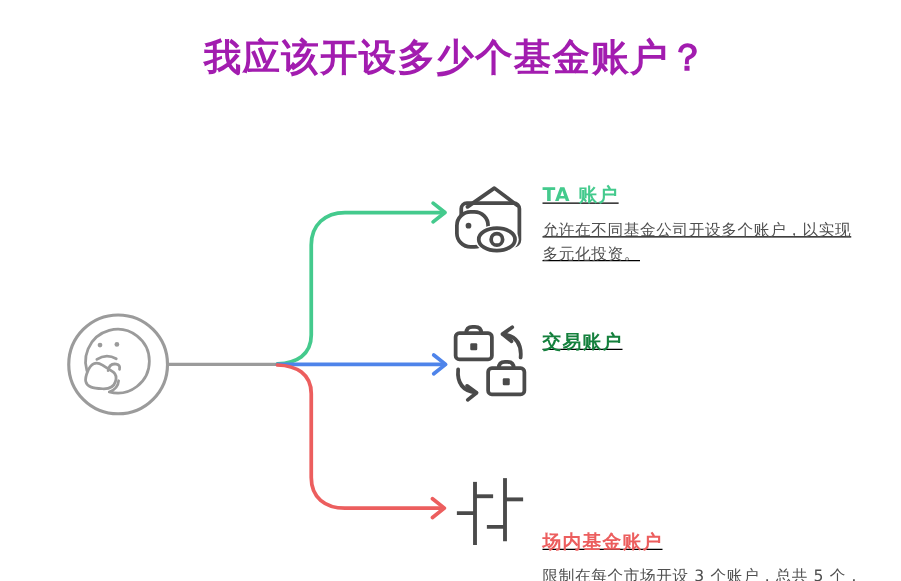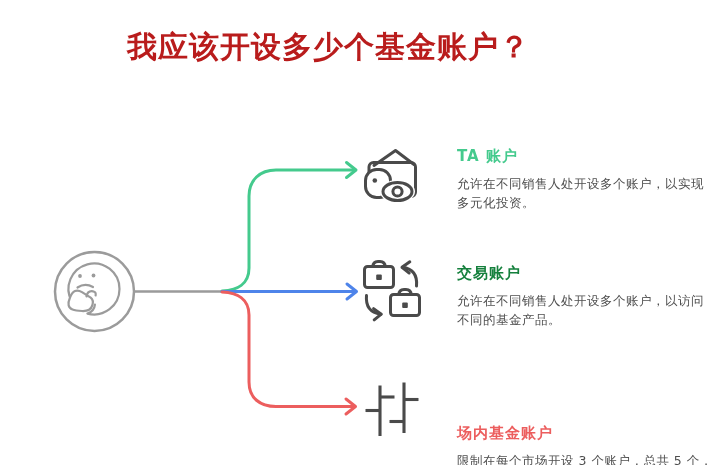--- a/index.html
+++ b/index.html
@@ -15,21 +15,21 @@
     position: absolute;
     left: 127px;
     top: 30px;
     font-size: 30px;
     font-weight: 700;
     letter-spacing: 1px;
     white-space: nowrap;
     line-height: 34px;
   }
   .svg-layer { position: absolute; left: 0; top: 0; }
-  .branch-text { position: absolute; left: 457px; width: 256px; }
+  .branch-text { position: absolute; left: 434px; width: 256px; text-decoration: underline; }
   .branch-text.b1 { top: 146px; }
   .branch-text.b2 { top: 263px; }
   .branch-text.b3 { top: 383px; margin-top: 40px; }
   .branch-heading {
     font-size: 15px;
     font-weight: 700;
     letter-spacing: 1px;
     line-height: 20px;
   }
   .branch-desc {
@@ -37,21 +37,21 @@
     font-size: 12.5px;
     line-height: 19px;
     letter-spacing: 0.5px;
   }
 </style>
 </head>
 <body>
 
 <div class="canvas">
 
-  <div class="page-title" style="color: #b91c1c;">我应该开设多少个基金账户？</div>
+  <div class="page-title" style="color: #a21caf; margin-left: 36px;">我应该开设多少个基金账户？</div>
 
   <svg class="svg-layer" width="721" height="465" viewBox="0 0 721 465">
 
     <g fill="none" stroke-width="2.5" stroke-linecap="round" stroke="#9b9b9b">
       <path d="M134,291.5 H222"></path>
     </g>
 
     <g fill="none" stroke-width="3" stroke-linecap="round" stroke-linejoin="round" stroke="#44ca8d">
       <path d="M222,291 C237,290.5 249,284 249,268 V196 C249,180 260,170 276,170 H355"></path>
       <path d="M346.5,162.5 L356,170 L346.5,177.5"></path>
@@ -107,26 +107,25 @@
       <path d="M380,397 H394.5"></path>
       <path d="M365.5,410.5 H380"></path>
       <path d="M404,382.5 V433"></path>
       <path d="M404,399.5 H418.5"></path>
       <path d="M389.5,421.5 H404"></path>
     </g>
   </svg>
 
   <div class="branch-text b1">
     <div class="branch-heading" style="color: rgb(68, 202, 141);">TA 账户</div>
-    <div class="branch-desc" style="color: rgb(79, 79, 79);">允许在不同销售人处开设多个账户，以实现多元化投资。</div>
+    <div class="branch-desc" style="color: rgb(79, 79, 79);">允许在不同基金公司开设多个账户，以实现多元化投资。</div>
   </div>
 
   <div class="branch-text b2">
     <div class="branch-heading" style="color: #15803d;">交易账户</div>
-    <div class="branch-desc" style="color: rgb(79, 79, 79);">允许在不同销售人处开设多个账户，以访问不同的基金产品。</div>
   </div>
 
   <div class="branch-text b3">
     <div class="branch-heading" style="color: rgb(236, 94, 94);">场内基金账户</div>
     <div class="branch-desc" style="color: rgb(79, 79, 79);">限制在每个市场开设 3 个账户，总共 5 个，以进行受控交易。</div>
   </div>
 
 </div>
 
 </body></html>

